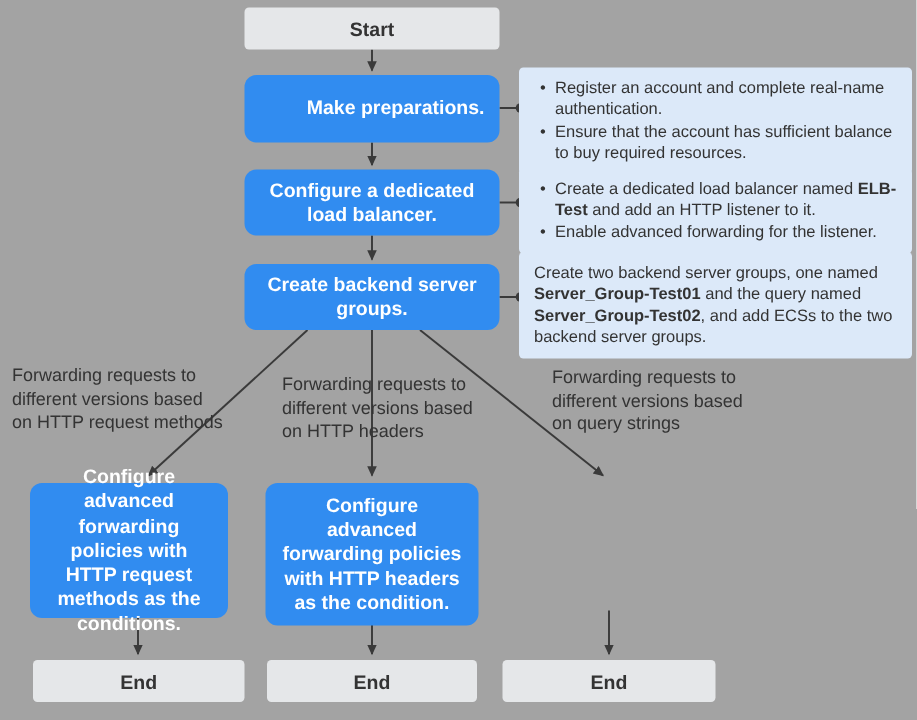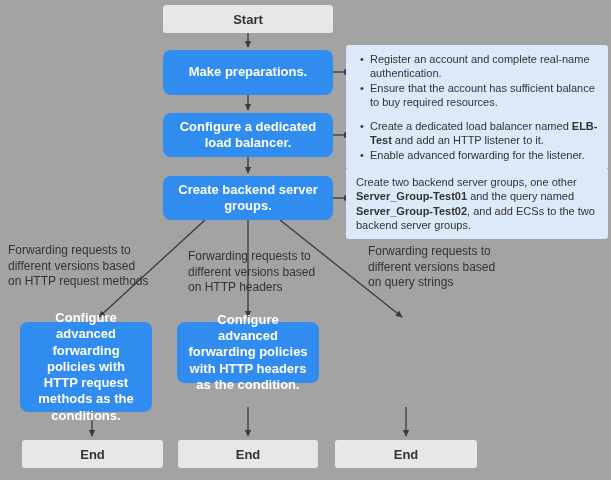--- a/index.html
+++ b/index.html
@@ -62,21 +62,21 @@
 
     <line x1="92" y1="412" x2="92" y2="436" stroke="#3a3a3a" stroke-width="1.3" marker-end="url(#arrow)"></line>
     <line x1="248" y1="407" x2="248" y2="436" stroke="#3a3a3a" stroke-width="1.3" marker-end="url(#arrow)"></line>
     <line x1="406" y1="407" x2="406" y2="436" stroke="#3a3a3a" stroke-width="1.3" marker-end="url(#arrow)"></line>
   </svg>
 
   <div class="terminal" style="left:163px;top:5px;width:170px;height:28px;">
     <span>Start</span>
   </div>
 
-  <div class="step" style="left:163px;top:50px;width:170px;height:45px;">
+  <div class="step" style="left:163px;top:50px;width:170px;height:45px;justify-content:flex-end;">
     <span>Make preparations.</span>
   </div>
   <div class="step" style="left:163px;top:176px;width:170px;height:44px;">
     <span>Create backend server groups.</span>
   </div>
   <div class="step" style="left:163px;top:113px;width:170px;height:44px;">
     <span>Configure a dedicated load balancer.</span>
   </div>
 
   <div class="note" style="left:346px;top:45px;">
@@ -99,37 +99,37 @@
         <span><span>Create a dedicated load balancer named </span><b>ELB-Test</b><span> and add an HTTP listener to it.</span></span>
       </li>
       <li>
         <span class="bullet">•</span>
         <span><span>Enable advanced forwarding for the listener.</span><b></b><span></span></span>
       </li>
     </ul>
   </div>
 
   <div class="note" style="left:346px;top:168px;padding-left:10px;">
-    <span><span>Create two backend server groups, one other </span><b>Server_Group-Test01</b><span> and the query named </span><b>Server_Group-Test02</b><span>, and add ECSs to the two backend server groups.</span></span>
+    <span><span>Create two backend server groups, one named </span><b>Server_Group-Test01</b><span> and the query named </span><b>Server_Group-Test02</b><span>, and add ECSs to the two backend server groups.</span></span>
   </div>
 
   <div class="branch-label" style="left:8px;top:243px;width:162px;">Forwarding requests to
 different versions based
 on HTTP request methods</div>
   <div class="branch-label" style="left:188px;top:249px;width:162px;">Forwarding requests to
 different versions based
 on HTTP headers</div>
   <div class="branch-label" style="left:368px;top:244px;width:156px;">Forwarding requests to
 different versions based
 on query strings</div>
 
   <div class="step" style="left:20px;top:322px;width:132px;height:90px;">
     <span>Configure advanced forwarding policies with HTTP request methods as the conditions.</span>
   </div>
-  <div class="step" style="left:177px;top:322px;width:142px;height:61px;">
+  <div class="step" style="left:177px;top:322px;width:142px;height:95px;">
     <span>Configure advanced forwarding policies with HTTP headers as the condition.</span>
   </div>
 
   <div class="terminal" style="left:22px;top:440px;width:141px;height:28px;">
     <span>End</span>
   </div>
   <div class="terminal" style="left:178px;top:440px;width:140px;height:28px;">
     <span>End</span>
   </div>
   <div class="terminal" style="left:335px;top:440px;width:142px;height:28px;">

